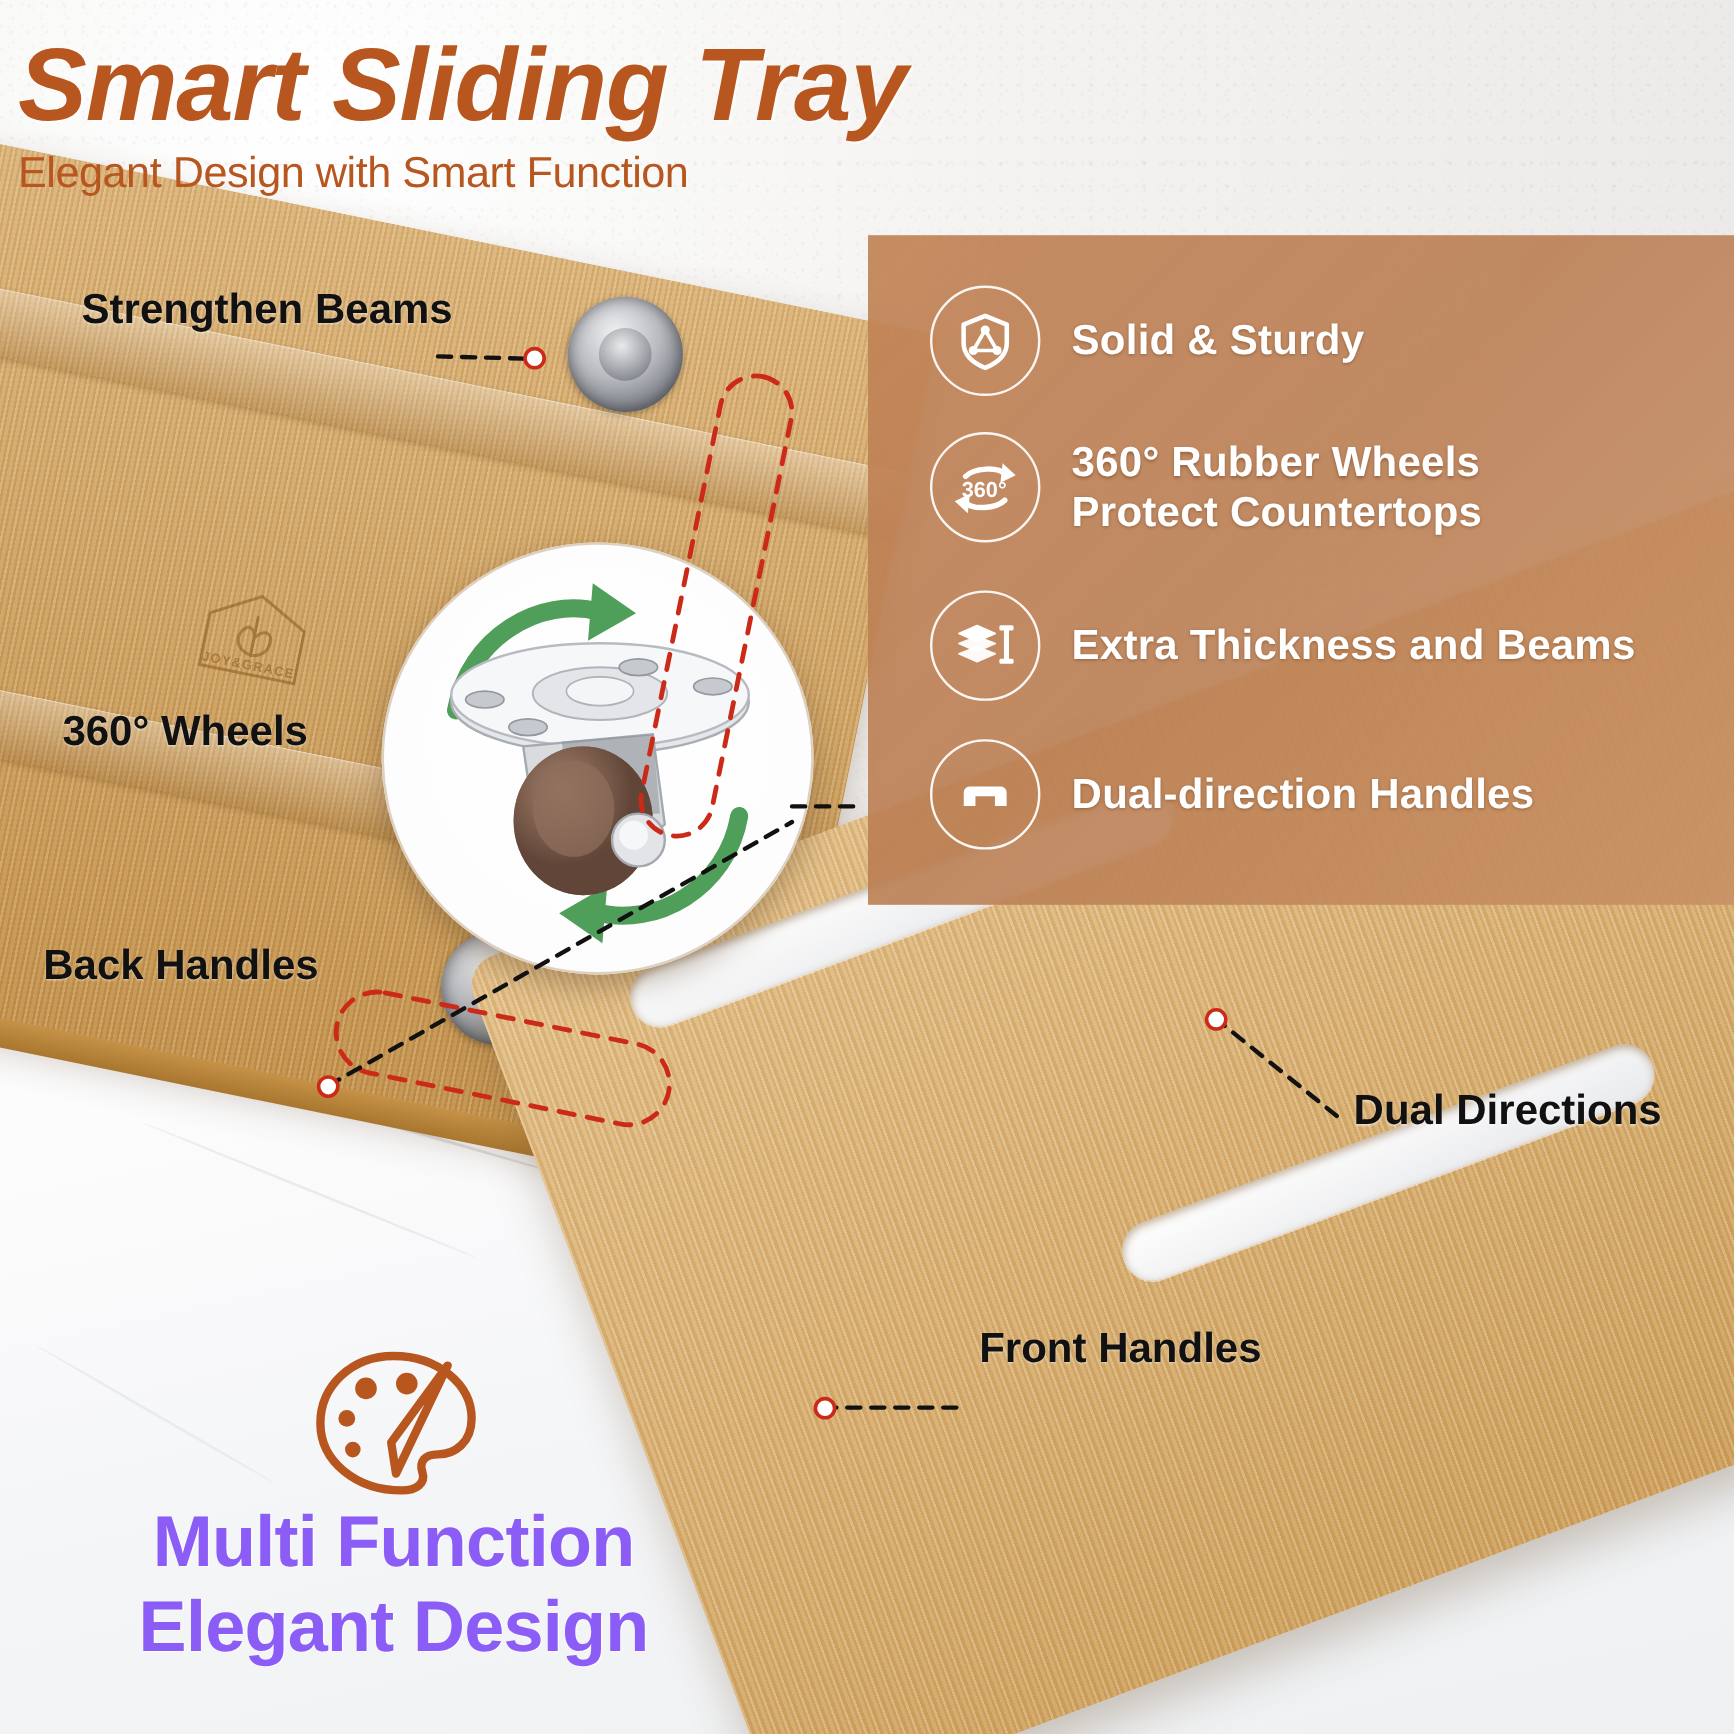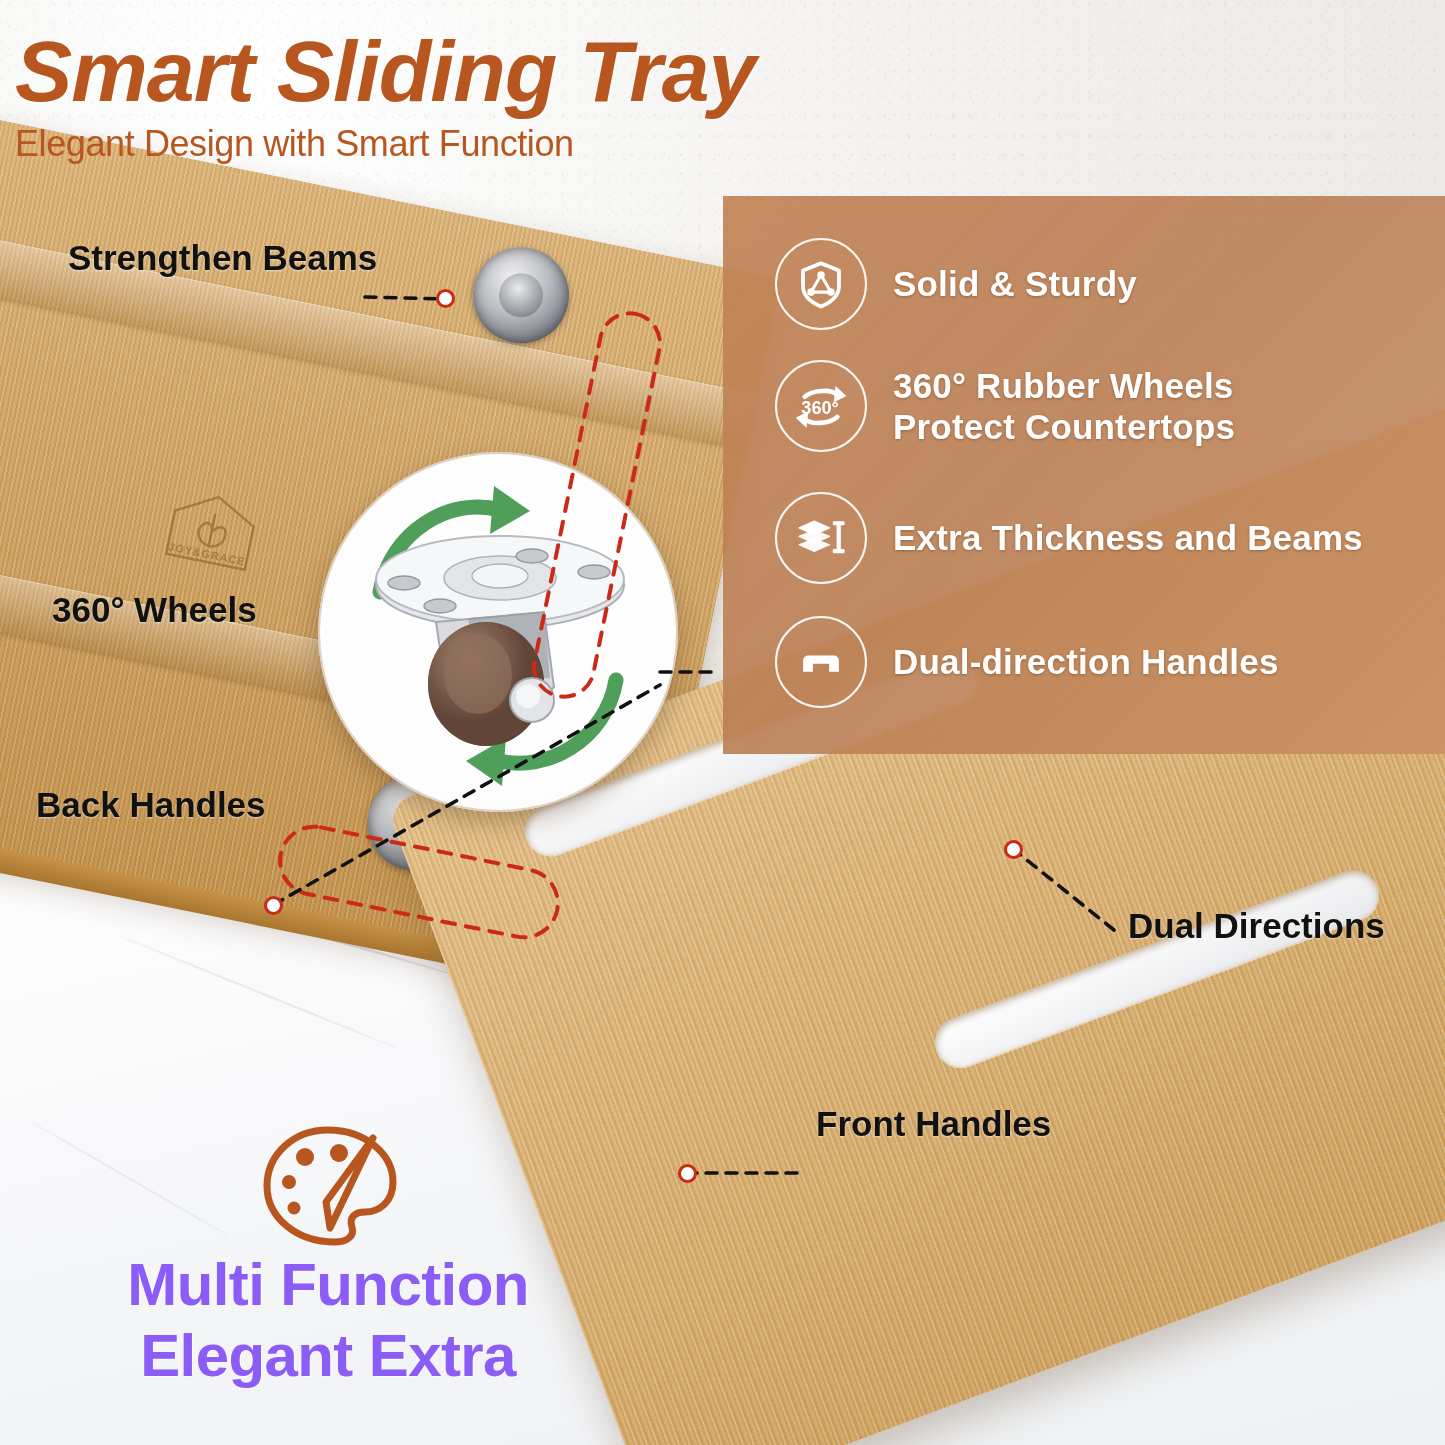--- a/index.html
+++ b/index.html
@@ -278,16 +278,16 @@
         <path d="M75 10 C112 10 140 34 140 62 C140 82 126 92 112 92 C101 92 96 98 99 107
                  C102 116 94 122 82 122 C44 122 14 98 14 66 C14 35 40 10 75 10 Z" fill="none" stroke="#b8561f" stroke-width="7" stroke-linejoin="round"></path>
         <circle cx="52" cy="37" r="9" fill="#b8561f"></circle>
         <circle cx="86" cy="33" r="9" fill="#b8561f"></circle>
         <circle cx="36" cy="62" r="7" fill="#b8561f"></circle>
         <circle cx="41" cy="88" r="6.5" fill="#b8561f"></circle>
         <path d="M120 18 L77 108 L73 82 Z" fill="none" stroke="#b8561f" stroke-width="7" stroke-linejoin="round"></path>
       </svg>
     </div>
     <div class="fline">Multi Function</div>
-    <div class="fline">Elegant Extra</div>
+    <div class="fline">Elegant Design</div>
   </div>
 
 </div>
 
 </body></html>

